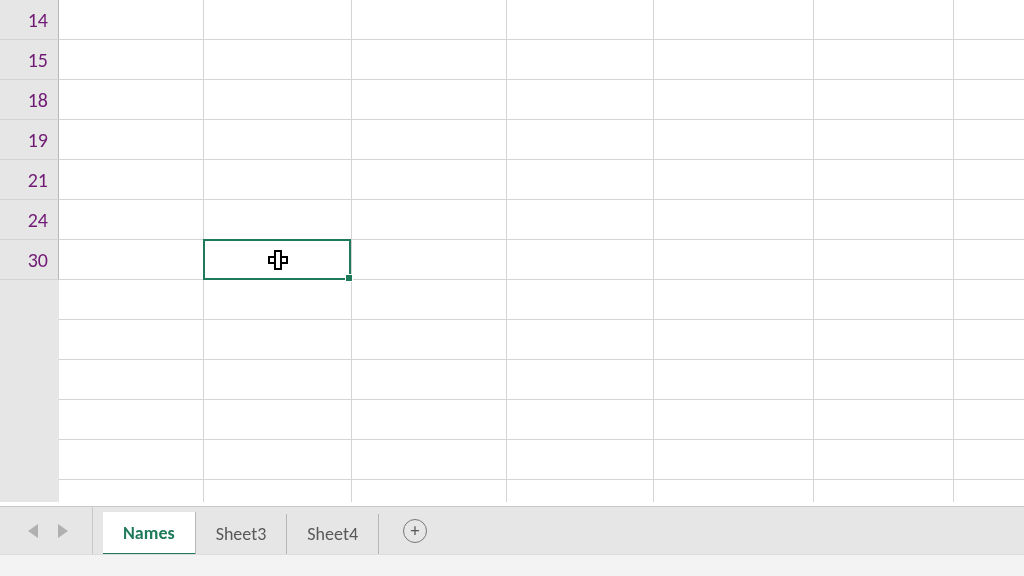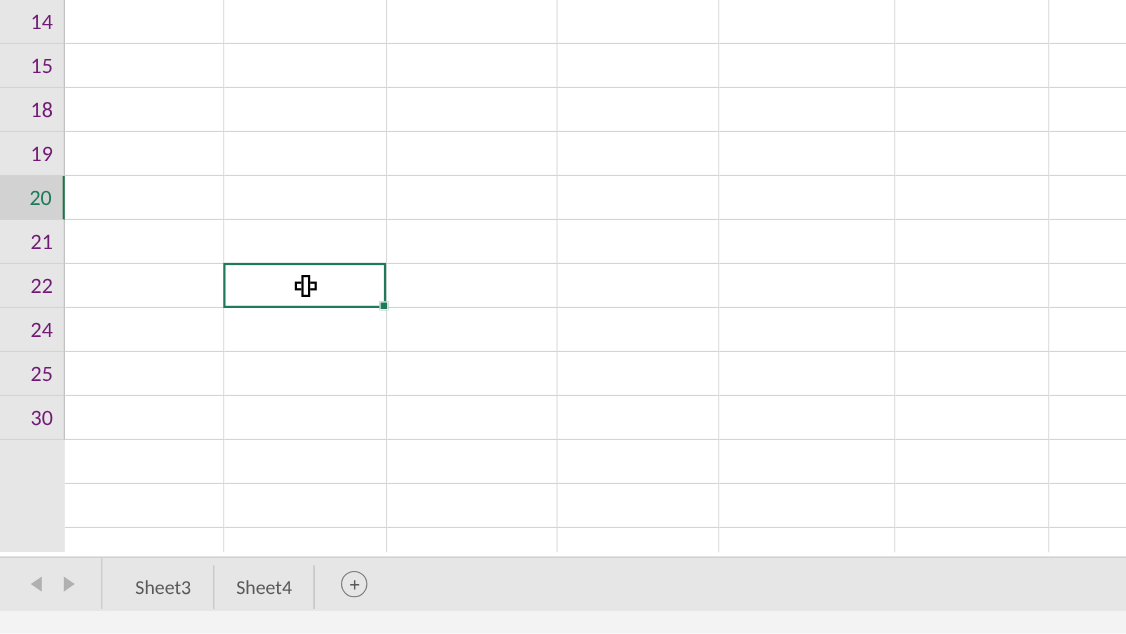--- a/index.html
+++ b/index.html
@@ -164,25 +164,22 @@
   </style>
 </head>
 <body>
 
 <div class="grid-wrap">
   <div class="row-header-col" id="row-headers">
       <div class="row-header">14</div>
       <div class="row-header">15</div>
       <div class="row-header">18</div>
       <div class="row-header">19</div>
-      <div class="row-header active">20</div>
       <div class="row-header">21</div>
-      <div class="row-header">22</div>
       <div class="row-header">24</div>
-      <div class="row-header">25</div>
       <div class="row-header">30</div>
     </div>
   <div class="cells-col" id="cells">
     <div class="cells-row">
         <div class="cell" style="width: 145px;"></div>
         <div class="cell" style="width: 148px;"></div>
         <div class="cell" style="width: 155px;"></div>
         <div class="cell" style="width: 147px;"></div>
         <div class="cell" style="width: 160px;"></div>
         <div class="cell" style="width: 140px;"></div>
@@ -306,20 +303,21 @@
   </div>
 </div>
 
 <div class="tabbar">
   <div class="nav-btns">
     <div class="nav-btn left"></div>
     <div class="nav-btn right"></div>
   </div>
   <div class="tab-sep"></div>
   <div class="tabs" id="tabs">
+      <div class="tab active">Names</div>
       <div class="tab">Sheet3</div>
       <div class="tab">Sheet4</div>
     </div>
   <div class="newsheet">
     <div class="circle">+</div>
   </div>
 </div>
 
 <div class="bottom-strip"></div>
 

